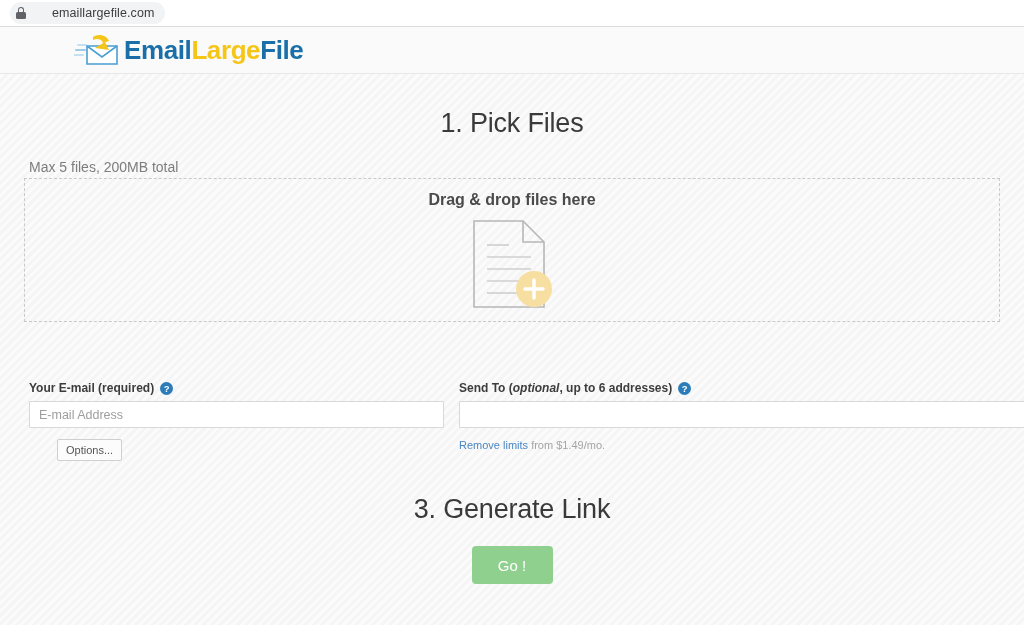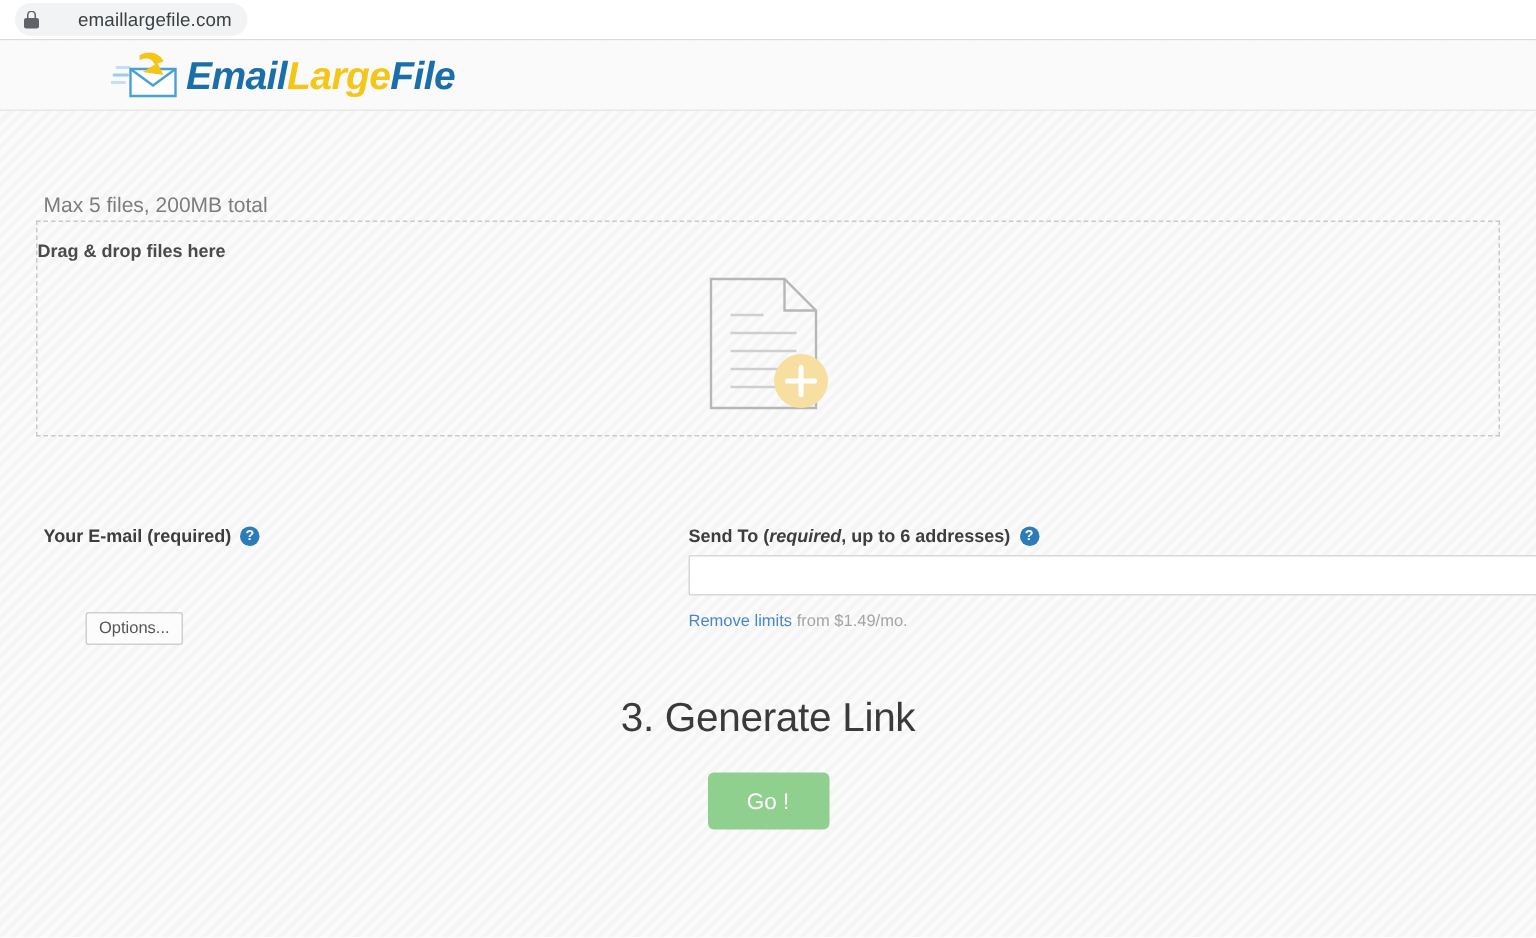--- a/index.html
+++ b/index.html
@@ -77,21 +77,20 @@
   }
 
   .logo { display: flex; align-items: center; gap: 4px; }
   .logo-mark { width: 46px; height: 32px; flex: 0 0 auto; }
   .logo-text {
     font-size: 26px;
     font-weight: bold;
     letter-spacing: -0.4px;
     line-height: 1;
     white-space: nowrap;
-    font-style: italic;
   }
   .logo-text .seg-email { color: #1a6fa8; }
   .logo-text .seg-large { color: #f5c518; }
   .logo-text .seg-file  { color: #1a6fa8; }
 
   .site-nav { display: flex; align-items: center; gap: 30px; }
   .site-nav a {
     font-size: 13px;
     color: #7b7b7b;
     text-decoration: none;
@@ -115,21 +114,22 @@
     font-size: 14px;
     color: #7d7d7d;
   }
   .dropzone {
     margin: 0 24px;
     height: 144px;
     border: 1px dashed #c9c9c9;
     position: relative;
   }
   .dropzone-label {
-    font-size: 12px;
+    text-align: center;
+    font-size: 16px;
     font-weight: bold;
     color: #4a4a4a;
     padding-top: 12px;
   }
   .file-icon-wrap {
     display: flex;
     justify-content: center;
     margin-top: 9px;
   }
 
@@ -249,20 +249,21 @@
         </svg>
       </span>
       <span class="logo-text">
         <span class="seg-email">Email</span><span class="seg-large">Large</span><span class="seg-file">File</span>
       </span>
     </div>
 
   </div>
 
   <div class="step1">
+    <div class="section-title">1. Pick Files</div>
     <div class="maxfiles">Max 5 files, 200MB total</div>
 
     <div class="dropzone">
       <div class="dropzone-label">Drag &amp; drop files here</div>
       <div class="file-icon-wrap">
         <svg viewBox="0 0 82 92" width="82" height="92">
           <path d="M3 3 H52 L73 24 V89 H3 Z" fill="none" stroke="#b7b7b7" stroke-width="1.6"></path>
           <path d="M52 3 V24 H73" fill="none" stroke="#b7b7b7" stroke-width="1.6"></path>
           <path d="M16 27 H38" stroke="#cfcfcf" stroke-width="1.6"></path>
           <path d="M16 39 H60" stroke="#cfcfcf" stroke-width="1.6"></path>
@@ -277,25 +278,26 @@
   </div>
 
   <div class="step2">
 
     <div class="fields-row">
       <div class="field-col-left">
         <div class="field-label">
           <span>Your E-mail (required)</span>
           <span class="help-icon">?</span>
         </div>
+        <input class="text-input" type="text" placeholder="E-mail Address" style="">
       </div>
 
       <div class="field-col-right">
         <div class="field-label">
-          <span><span>Send To (</span><span class="opt-italic">required</span><span>, up to 6 addresses)</span></span>
+          <span><span>Send To (</span><span class="opt-italic">optional</span><span>, up to 6 addresses)</span></span>
           <span class="help-icon">?</span>
         </div>
         <input class="text-input right-input" type="text" style="">
       </div>
     </div>
 
     <div class="under-row">
       <div class="under-left">
         <button class="options-btn">Options...</button>
       </div>

